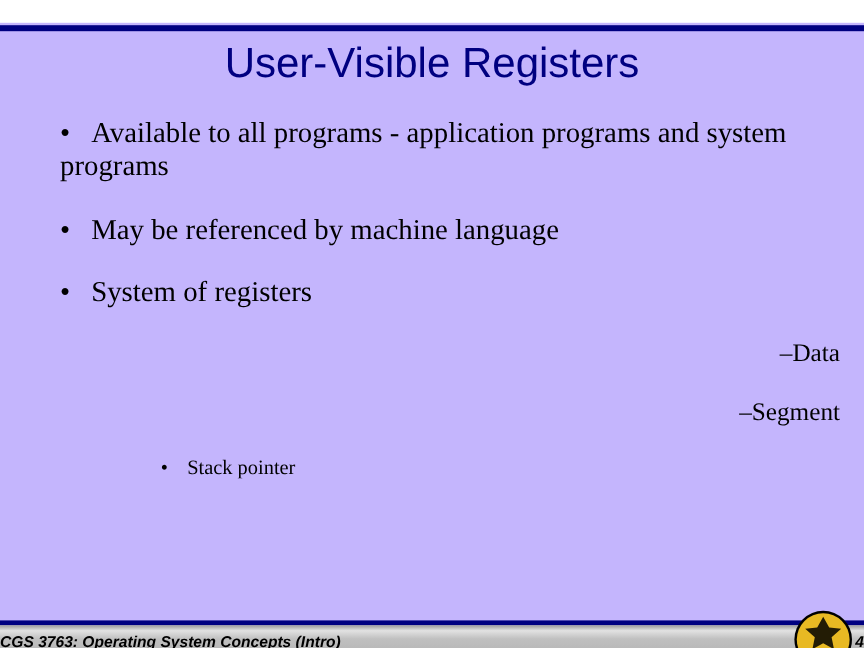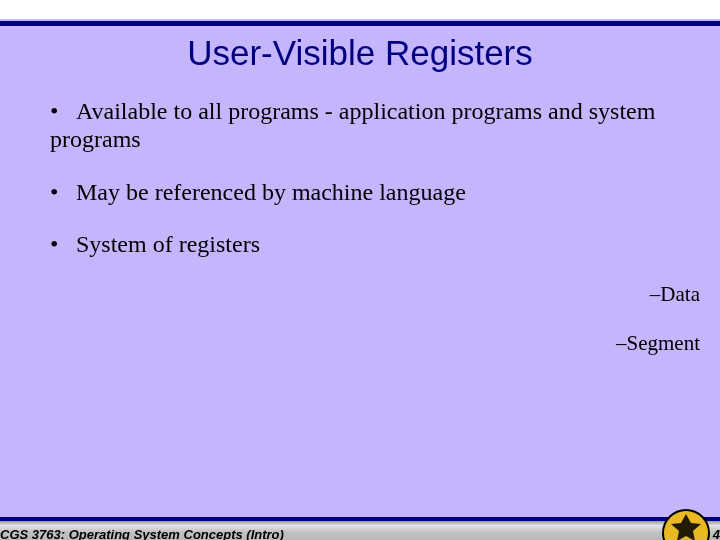--- a/index.html
+++ b/index.html
@@ -133,20 +133,23 @@
     <div class="li2">
       <span class="dash">–</span><span>Data</span>
     </div>
 
     <div class="li2">
       <span class="dash">–</span><span>Segment</span>
     </div>
 
 
 
+    <div class="li3">
+      <span class="bullet3">•</span><span>Stack pointer</span>
+    </div>
 
   </div>
 
   <div class="footer">
     <div class="footer-rule"></div>
     <div class="footer-band"></div>
     <div class="footer-text footer-center">
       <span>Page </span><span>4</span>
     </div>
     <div class="footer-text footer-left">CGS 3763: Operating System Concepts  (Intro)</div>

